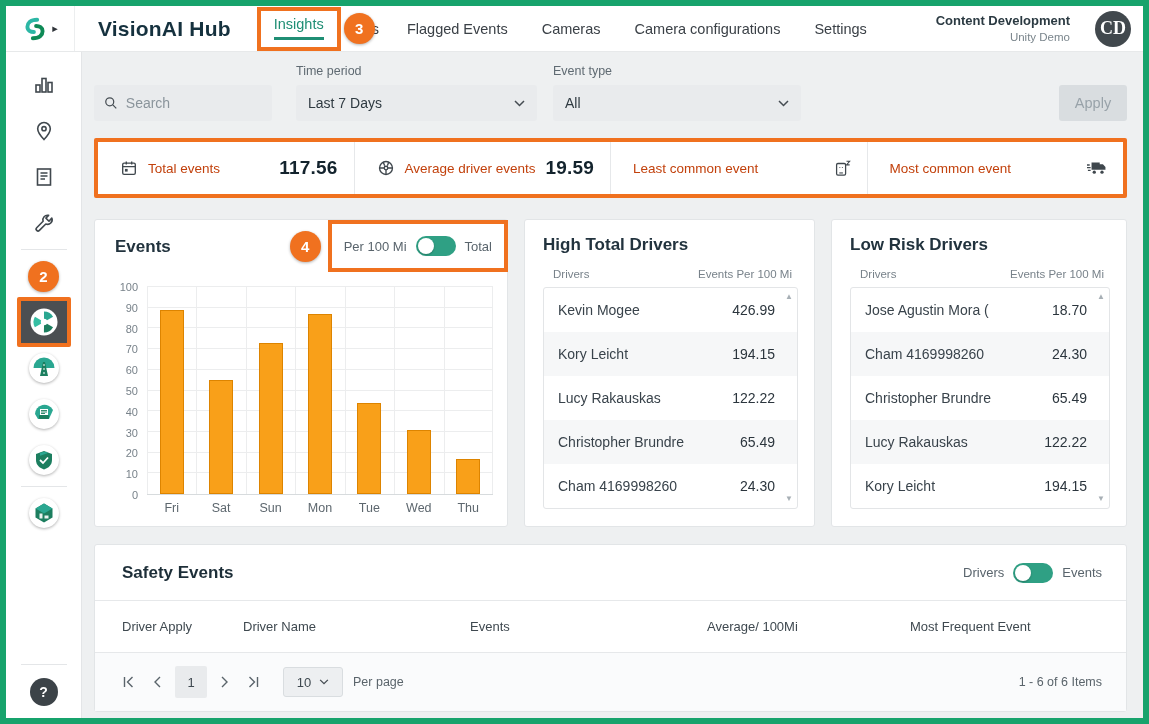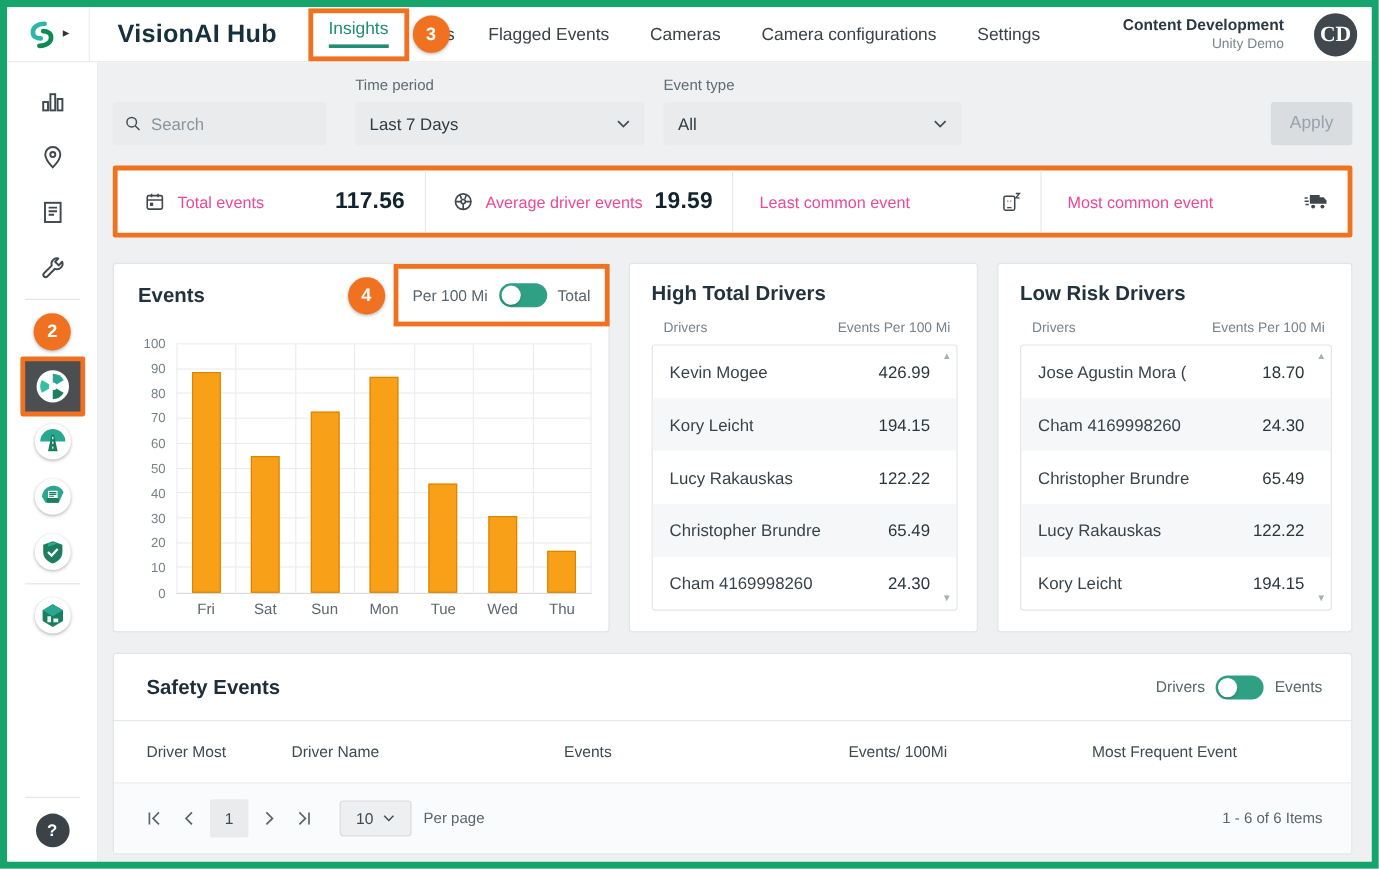--- a/index.html
+++ b/index.html
@@ -66,21 +66,21 @@
   .w-time { width:241px; } .w-event { width:248px; }
   .apply { margin-left:auto; width:68px; height:36px; background:#D9DDE0; color:#98A2A9;
            font-size:14.5px; border:none; border-radius:3px; font-family:"Liberation Sans", sans-serif; }
 
   
   .stats { margin-top:17px; flex:none; background:#fff; border:4px solid #F0711F; border-radius:2px;
            display:flex; height:60px; }
   .stat { flex:1; display:flex; align-items:center; padding:0 16px 0 22px; border-right:1px solid #E6E8EA;
           min-width:0; }
   .stat:last-child { border-right:none; }
-  .stat-label { font-size:13.5px; color:#ec4899; margin-left:10px; white-space:nowrap; }
+  .stat-label { font-size:13.5px; color:#c2410c; margin-left:10px; white-space:nowrap; }
   .stat-value { margin-left:auto; font-size:19px; font-weight:700; color:#13232D; letter-spacing:.2px; }
   .stat-icon-right { margin-left:auto; }
 
   
   .cards { display:flex; gap:16px; margin-top:21px; height:308px; flex:none; }
   .card { background:#fff; border:1px solid #E2E5E7; border-radius:3px; }
   .events-card { width:414px; flex:none; padding:0 14px 0 20px; display:flex; flex-direction:column; }
   .ev-head { display:flex; align-items:flex-start; flex:none; }
   .card-title { font-size:17px; font-weight:600; color:#22333E; }
   .ev-title { margin-top:17px; }
@@ -481,24 +481,24 @@
       <div class="card safety">
         <div class="sf-head">
           <span class="sf-title">Safety Events</span>
           <div class="sf-toggle-wrap">
             <span class="tgl-label">Drivers</span>
             <div class="toggle"></div>
             <span class="tgl-label">Events</span>
           </div>
         </div>
         <div class="sf-cols">
-          <span class="sfc-0">Driver Most</span>
+          <span class="sfc-0">Driver Apply</span>
           <span class="sfc-1">Driver Name</span>
           <span class="sfc-2">Events</span>
-          <span class="sfc-3">Events/ 100Mi</span>
+          <span class="sfc-3">Average/ 100Mi</span>
           <span>Most Frequent Event</span>
         </div>
         <div class="sf-pag">
           <span class="pag-btn">
             <svg width="14" height="14" viewBox="0 0 14 14" fill="none" stroke="#5A646B" stroke-width="1.4">
                 <path d="M3.5 2v10M11.5 2 6.5 7l5 5"></path>
               </svg>
           </span>
           <span class="pag-btn">
             <svg width="14" height="14" viewBox="0 0 14 14" fill="none" stroke="#5A646B" stroke-width="1.4">

